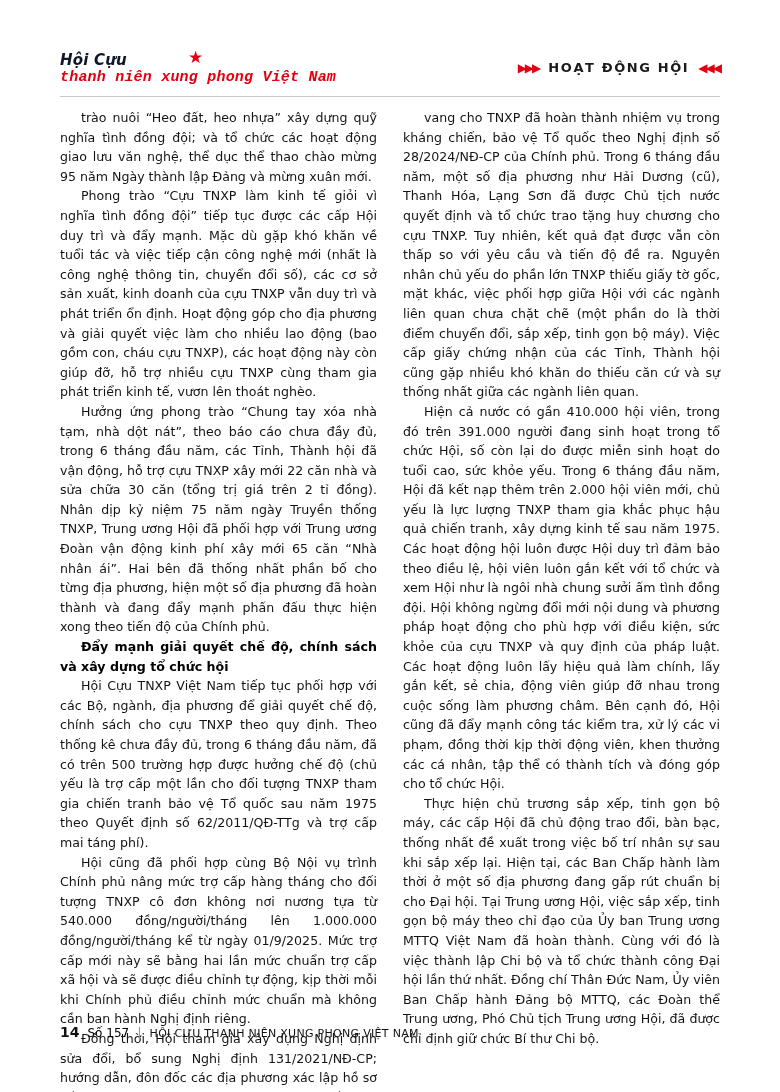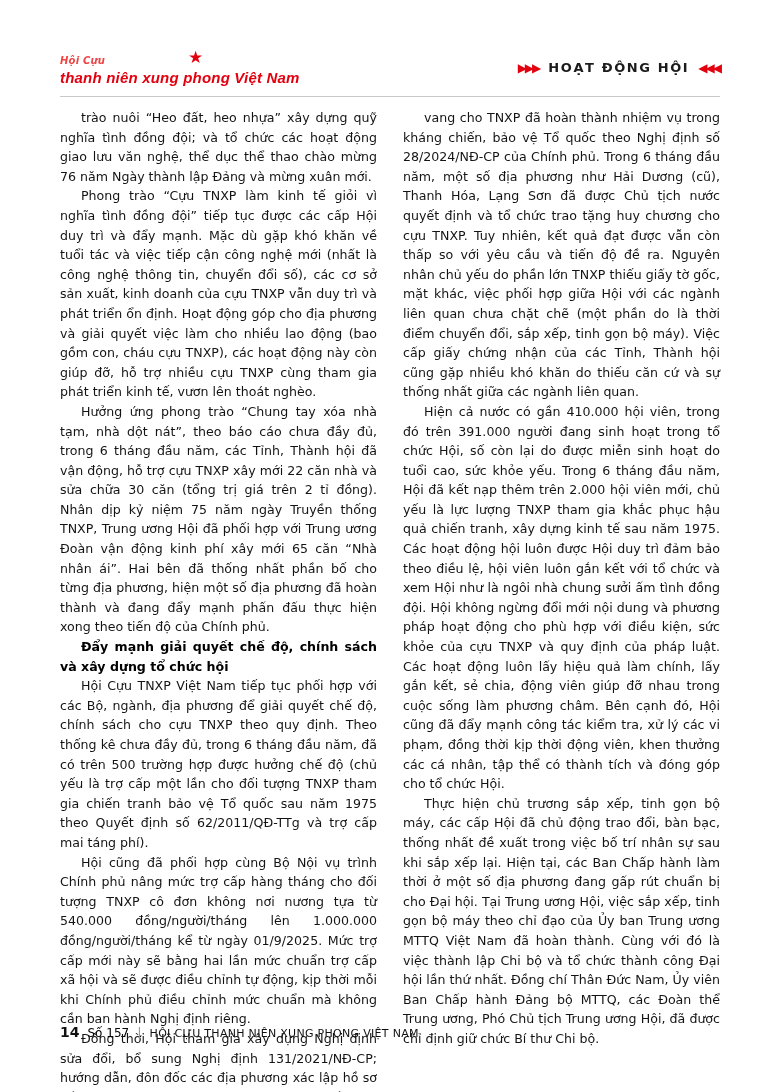--- a/index.html
+++ b/index.html
@@ -34,28 +34,28 @@
   .masthead {
     position: absolute;
     left: 0;
     top: 0;
     width: 320px;
   }
   .masthead-line1 {
     font-family: "DejaVu Sans", sans-serif;
     font-weight: bold;
     font-style: italic;
-    font-size: 10px;
-    color: #ef4444;
+    font-size: 15px;
+    color: #0f172a;
     letter-spacing: 0.2px;
     line-height: 17px;
     white-space: nowrap;
   }
   .masthead-line2 {
-    font-family: Liberation Sans, sans-serif;
+    font-family: Liberation Mono, monospace;
     font-weight: bold;
     font-style: italic;
     font-size: 15px;
     color: #e3000f;
     letter-spacing: 0.2px;
     line-height: 17px;
     white-space: nowrap;
   }
   .masthead-star {
     position: absolute;
@@ -172,21 +172,21 @@
     <div class="header-right">
       <span class="chev">▶▶▶</span>
       <span class="section-title">HOẠT ĐỘNG HỘI</span>
       <span class="chev">◀◀◀</span>
     </div>
     <div class="header-rule"></div>
   </div>
 
   <div class="columns">
     <div class="col">
-      <p>trào nuôi “Heo đất, heo nhựa” xây dựng quỹ nghĩa tình đồng đội; và tổ chức các hoạt động giao lưu văn nghệ, thể dục thể thao chào mừng 76 năm Ngày thành lập Đảng và mừng xuân mới.</p>
+      <p>trào nuôi “Heo đất, heo nhựa” xây dựng quỹ nghĩa tình đồng đội; và tổ chức các hoạt động giao lưu văn nghệ, thể dục thể thao chào mừng 95 năm Ngày thành lập Đảng và mừng xuân mới.</p>
       <p>Phong trào “Cựu TNXP làm kinh tế giỏi vì nghĩa tình đồng đội” tiếp tục được các cấp Hội duy trì và đẩy mạnh. Mặc dù gặp khó khăn về tuổi tác và việc tiếp cận công nghệ mới (nhất là công nghệ thông tin, chuyển đổi số), các cơ sở sản xuất, kinh doanh của cựu TNXP vẫn duy trì và phát triển ổn định. Hoạt động góp cho địa phương và giải quyết việc làm cho nhiều lao động (bao gồm con, cháu cựu TNXP), các hoạt động này còn giúp đỡ, hỗ trợ nhiều cựu TNXP cùng tham gia phát triển kinh tế, vươn lên thoát nghèo.</p>
       <p>Hưởng ứng phong trào “Chung tay xóa nhà tạm, nhà dột nát”, theo báo cáo chưa đầy đủ, trong 6 tháng đầu năm, các Tỉnh, Thành hội đã vận động, hỗ trợ cựu TNXP xây mới 22 căn nhà và sửa chữa 30 căn (tổng trị giá trên 2 tỉ đồng). Nhân dịp kỷ niệm 75 năm ngày Truyền thống TNXP, Trung ương Hội đã phối hợp với Trung ương Đoàn vận động kinh phí xây mới 65 căn “Nhà nhân ái”. Hai bên đã thống nhất phần bố cho từng địa phương, hiện một số địa phương đã hoàn thành và đang đẩy mạnh phấn đấu thực hiện xong theo tiến độ của Chính phủ.</p>
       <p class="sub">Đẩy mạnh giải quyết chế độ, chính sách và xây dựng tổ chức hội</p>
       <p>Hội Cựu TNXP Việt Nam tiếp tục phối hợp với các Bộ, ngành, địa phương để giải quyết chế độ, chính sách cho cựu TNXP theo quy định. Theo thống kê chưa đầy đủ, trong 6 tháng đầu năm, đã có trên 500 trường hợp được hưởng chế độ (chủ yếu là trợ cấp một lần cho đối tượng TNXP tham gia chiến tranh bảo vệ Tổ quốc sau năm 1975 theo Quyết định số 62/2011/QĐ-TTg và trợ cấp mai táng phí).</p>
       <p>Hội cũng đã phối hợp cùng Bộ Nội vụ trình Chính phủ nâng mức trợ cấp hàng tháng cho đối tượng TNXP cô đơn không nơi nương tựa từ 540.000 đồng/người/tháng lên 1.000.000 đồng/người/tháng kể từ ngày 01/9/2025. Mức trợ cấp mới này sẽ bằng hai lần mức chuẩn trợ cấp xã hội và sẽ được điều chỉnh tự động, kịp thời mỗi khi Chính phủ điều chỉnh mức chuẩn mà không cần ban hành Nghị định riêng.</p>
       <p>Đồng thời, Hội tham gia xây dựng Nghị định sửa đổi, bổ sung Nghị định 131/2021/NĐ-CP; hướng dẫn, đôn đốc các địa phương xác lập hồ sơ đề nghị tặng, truy tặng Huy chương TNXP về</p>
     </div>
     <div class="col">
       <p>vang cho TNXP đã hoàn thành nhiệm vụ trong kháng chiến, bảo vệ Tổ quốc theo Nghị định số 28/2024/NĐ-CP của Chính phủ. Trong 6 tháng đầu năm, một số địa phương như Hải Dương (cũ), Thanh Hóa, Lạng Sơn đã được Chủ tịch nước quyết định và tổ chức trao tặng huy chương cho cựu TNXP. Tuy nhiên, kết quả đạt được vẫn còn thấp so với yêu cầu và tiến độ đề ra. Nguyên nhân chủ yếu do phần lớn TNXP thiếu giấy tờ gốc, mặt khác, việc phối hợp giữa Hội với các ngành liên quan chưa chặt chẽ (một phần do là thời điểm chuyển đổi, sắp xếp, tinh gọn bộ máy). Việc cấp giấy chứng nhận của các Tỉnh, Thành hội cũng gặp nhiều khó khăn do thiếu căn cứ và sự thống nhất giữa các ngành liên quan.</p>
       <p>Hiện cả nước có gần 410.000 hội viên, trong đó trên 391.000 người đang sinh hoạt trong tổ chức Hội, số còn lại do được miễn sinh hoạt do tuổi cao, sức khỏe yếu. Trong 6 tháng đầu năm, Hội đã kết nạp thêm trên 2.000 hội viên mới, chủ yếu là lực lượng TNXP tham gia khắc phục hậu quả chiến tranh, xây dựng kinh tế sau năm 1975. Các hoạt động hội luôn được Hội duy trì đảm bảo theo điều lệ, hội viên luôn gắn kết với tổ chức và xem Hội như là ngôi nhà chung sưởi ấm tình đồng đội. Hội không ngừng đổi mới nội dung và phương pháp hoạt động cho phù hợp với điều kiện, sức khỏe của cựu TNXP và quy định của pháp luật. Các hoạt động luôn lấy hiệu quả làm chính, lấy gắn kết, sẻ chia, động viên giúp đỡ nhau trong cuộc sống làm phương châm. Bên cạnh đó, Hội cũng đã đẩy mạnh công tác kiểm tra, xử lý các vi phạm, đồng thời kịp thời động viên, khen thưởng các cá nhân, tập thể có thành tích và đóng góp cho tổ chức Hội.</p>

